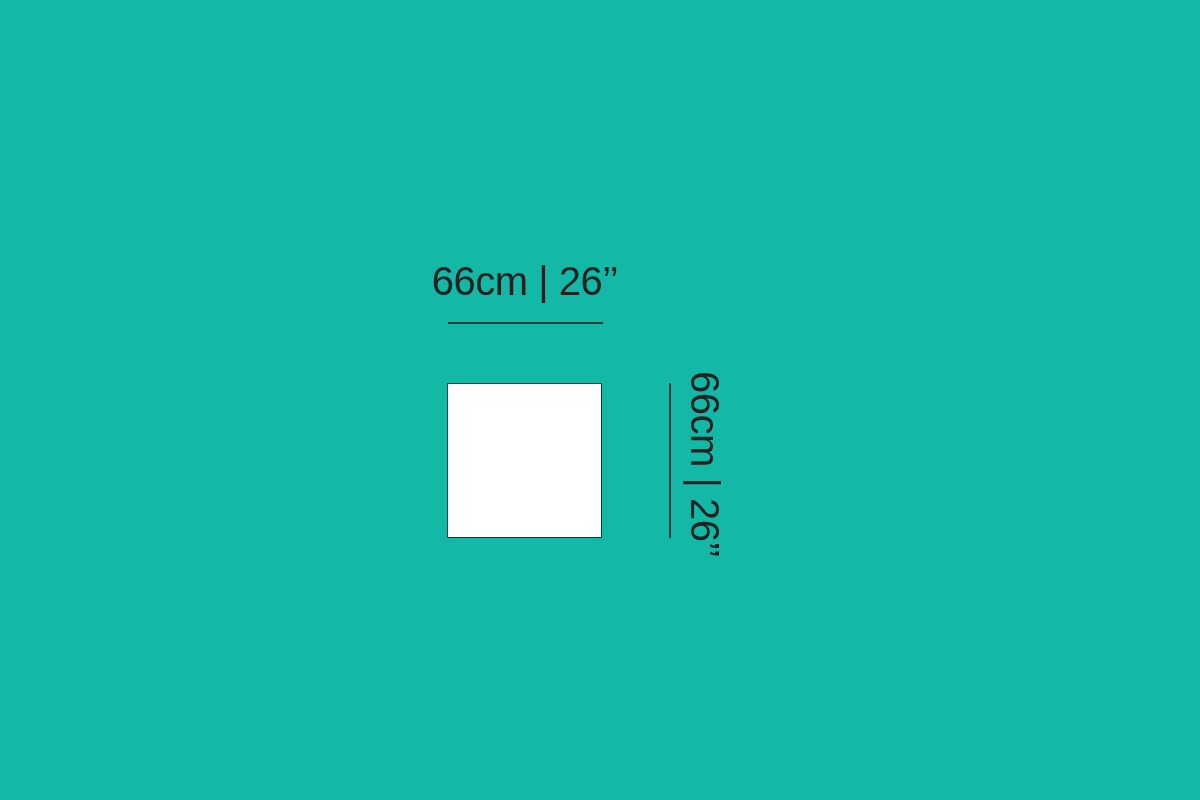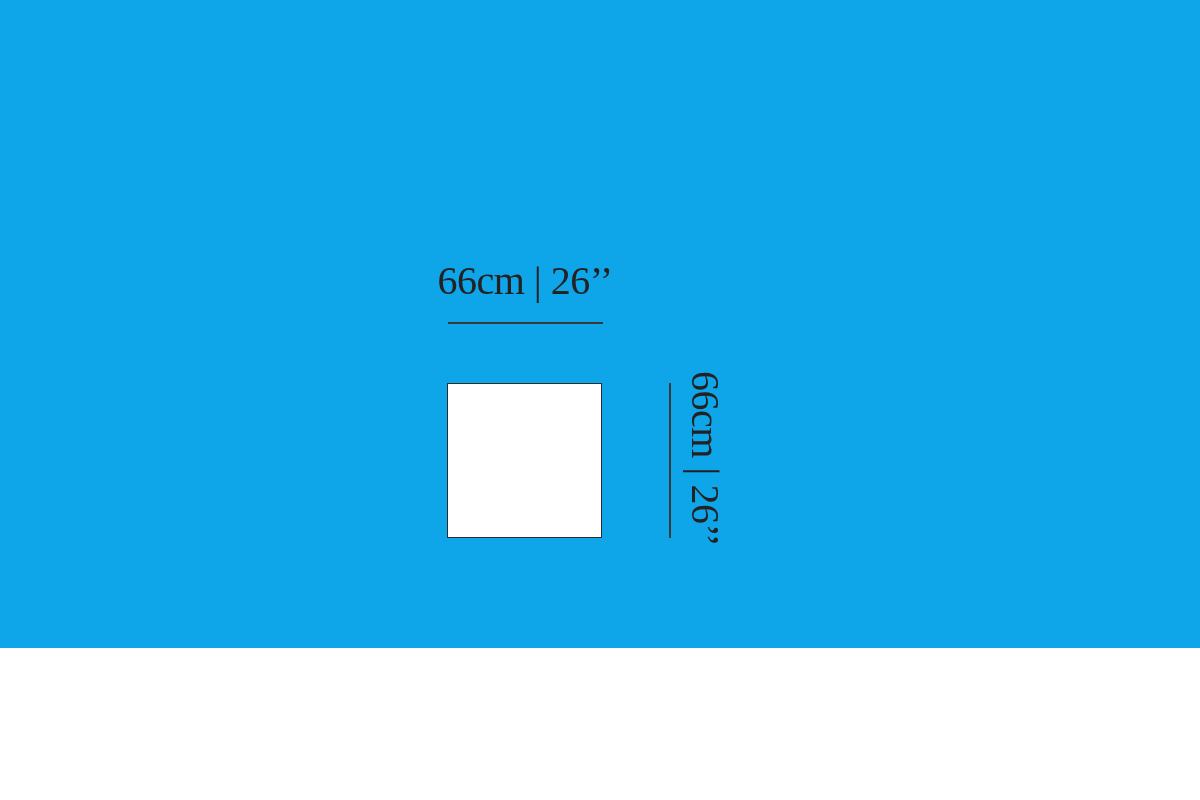--- a/index.html
+++ b/index.html
@@ -8,23 +8,22 @@
     background: #ffffff;
     width: 1200px;
     height: 800px;
     overflow: hidden;
     font-family: "Liberation Sans", sans-serif;
   }
 
   .canvas {
     position: relative;
     width: 1200px;
-    height: 648px;
-    background: #0ea5e9;
-    font-family: Liberation Serif, serif;
+    height: 800px;
+    background: #14b8a6;
   }
 
   
   .square {
     position: absolute;
     left: 447px;
     top: 383px;
     width: 153px;
     height: 153px;
     border: 1.5px solid #2e2b2c;

